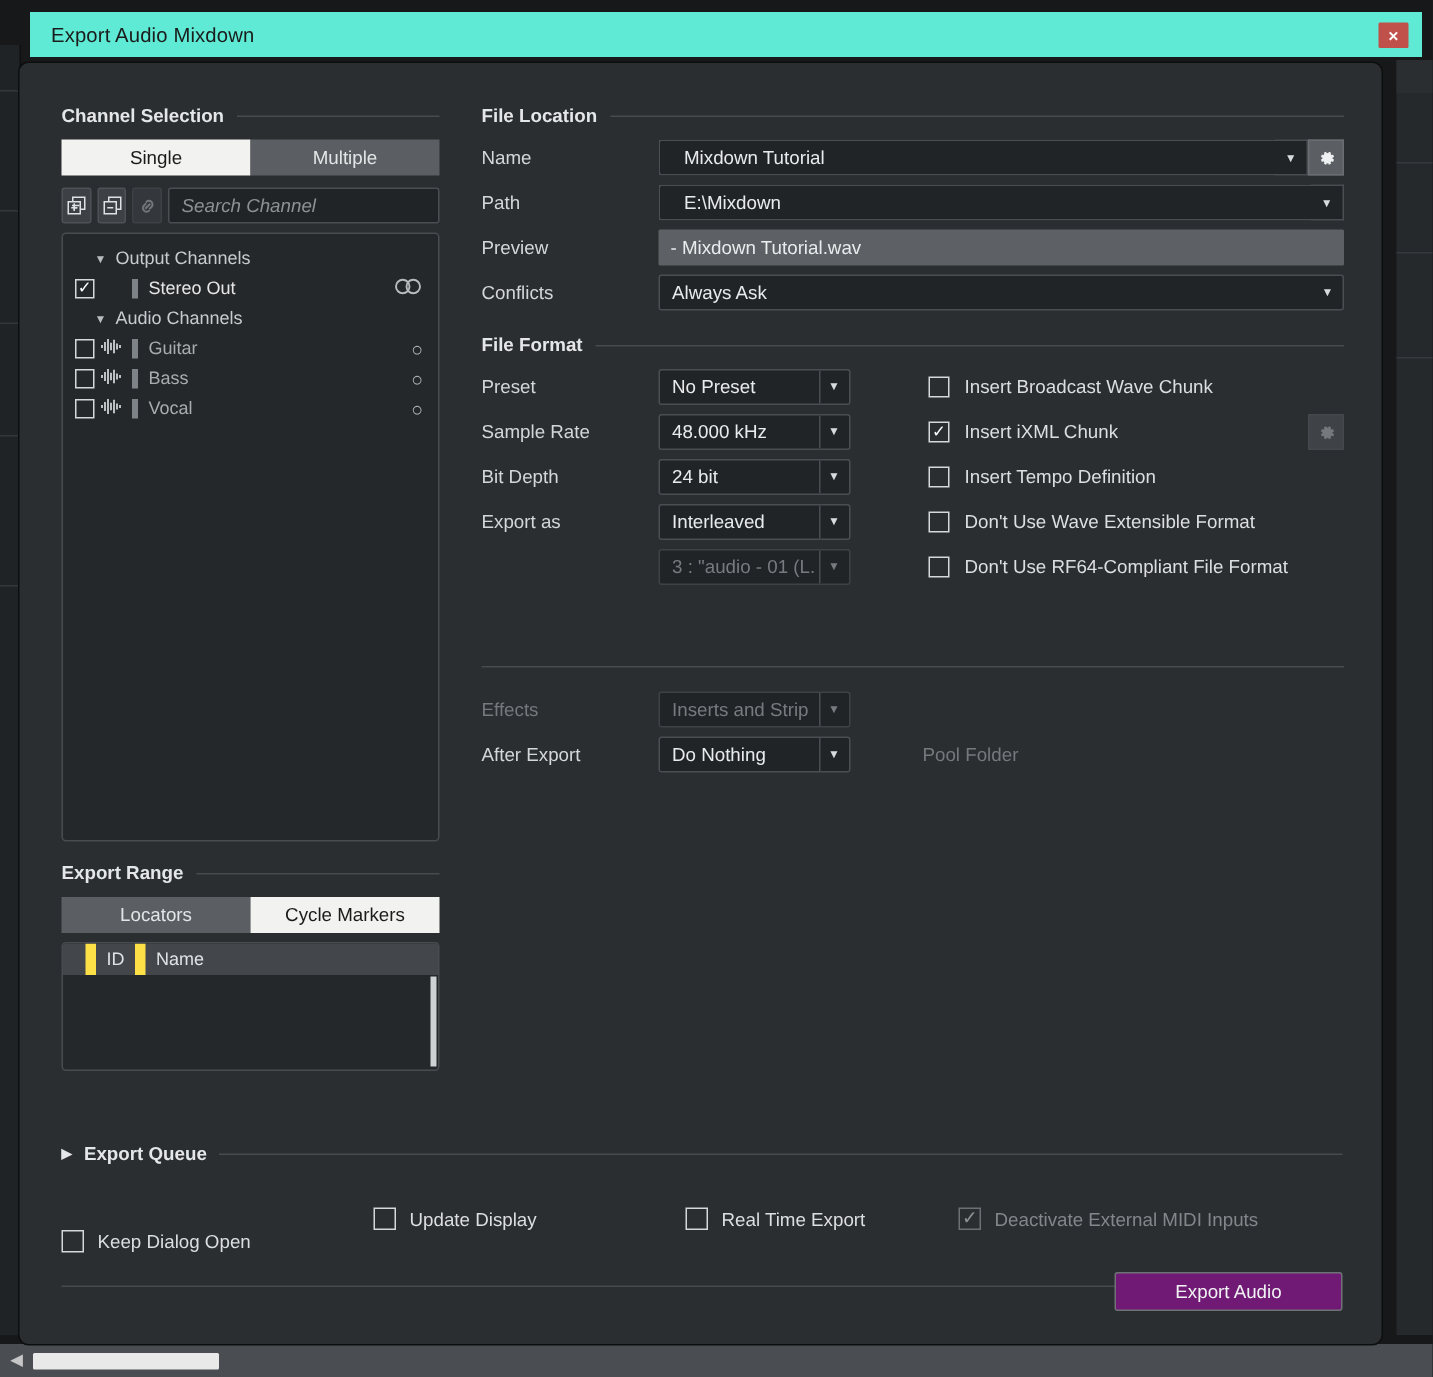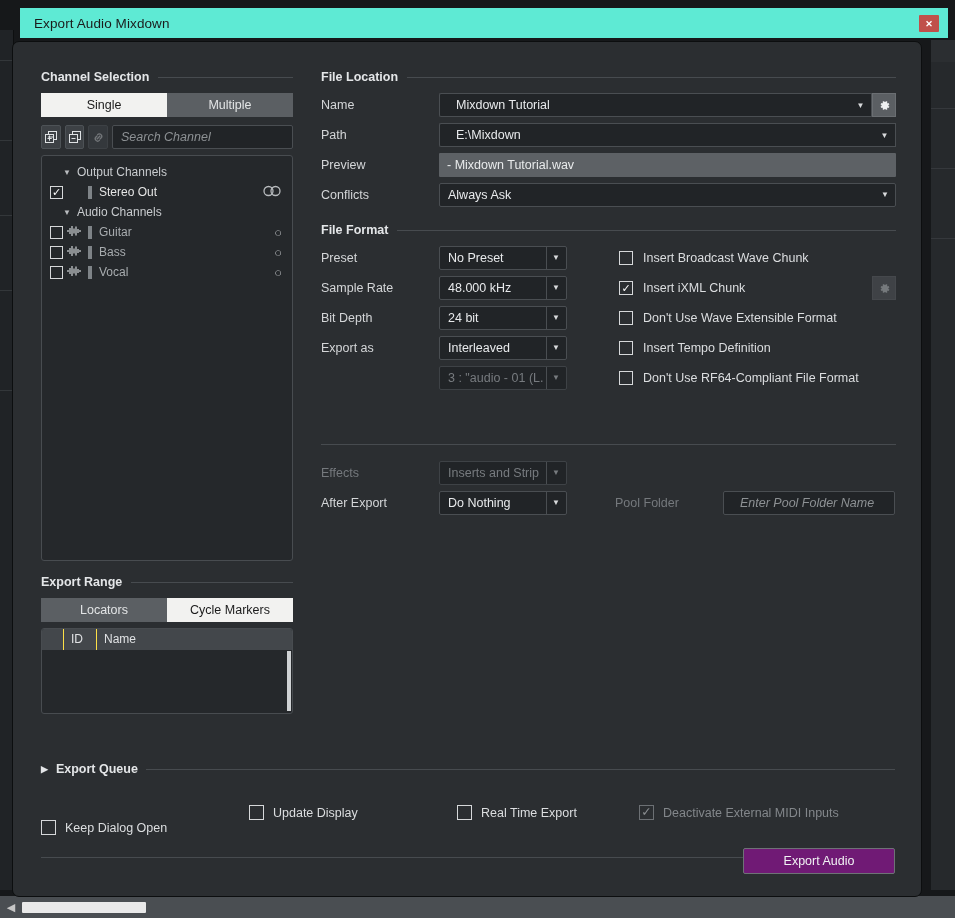--- a/index.html
+++ b/index.html
@@ -120,21 +120,21 @@
 
   
   .range-table {
     margin-top: 6px; height: 86px; background: #25282b;
     border: 1px solid #484c50; border-radius: 3px; overflow: hidden;
     display: flex; flex-direction: column;
   }
   .rt-head { display: flex; height: 21px; background: #43474b; }
   .rt-head div {
     color: #e0e2e4; font-size: 12px; line-height: 21px; padding-left: 7px;
-    border-right: 1px solid #fde047;
+    border-right: 7px solid #fde047;
   }
   .rt-c0 { width: 22px; }
   .rt-c1 { width: 33px; }
   .rt-c2 { flex: 1; border-right: none !important; }
   .rt-body { flex: 1; position: relative; }
   .rt-scroll {
     position: absolute; right: 1px; top: 1px; bottom: 2px; width: 4px; background: #cfd2d4;
   }
 
   
@@ -449,25 +449,25 @@
       <div class="ckrow">
             <span class="cb"></span>
             <span class="cklabel">Insert Broadcast Wave Chunk</span>
           </div>
           <div class="ckrow">
             <span class="cb">✓</span>
             <span class="cklabel">Insert iXML Chunk</span>
           </div>
           <div class="ckrow">
             <span class="cb"></span>
-            <span class="cklabel">Don't Use Wave Extensible Format</span>
+            <span class="cklabel">Insert Tempo Definition</span>
           </div>
           <div class="ckrow">
             <span class="cb"></span>
-            <span class="cklabel">Insert Tempo Definition</span>
+            <span class="cklabel">Don't Use Wave Extensible Format</span>
           </div>
           <div class="ckrow">
             <span class="cb"></span>
             <span class="cklabel">Don't Use RF64-Compliant File Format</span>
           </div>
         </div>
     </div>
 
     <div class="hr" style="margin:48px 0 16px 0"></div>
 
@@ -476,21 +476,20 @@
       <div class="sel boxed-arrow dim" style="width:128px">Inserts and Strip</div>
     </div>
 
     <div class="frow">
       <div class="flabel">After Export</div>
       <div class="sel boxed-arrow" style="width:128px">Do Nothing</div>
     </div>
 
     <div class="frow" style="margin-top:-30px;margin-left:294px">
       <div class="flabel dim" style="width:108px">Pool Folder</div>
-      <input class="tinput" style="width: 172px; font-style: italic;" placeholder="Enter Pool Folder Name">
     </div>
   </div>
 
   <div style="position:absolute;left:28px;right:26px;top:720px">
     <div class="queue-head">
       <span style="font-size:9px">▶</span>
       <span>Export Queue</span>
       <span class="rule"></span>
     </div>
     <div class="bottom-cks" id="queue-options">

